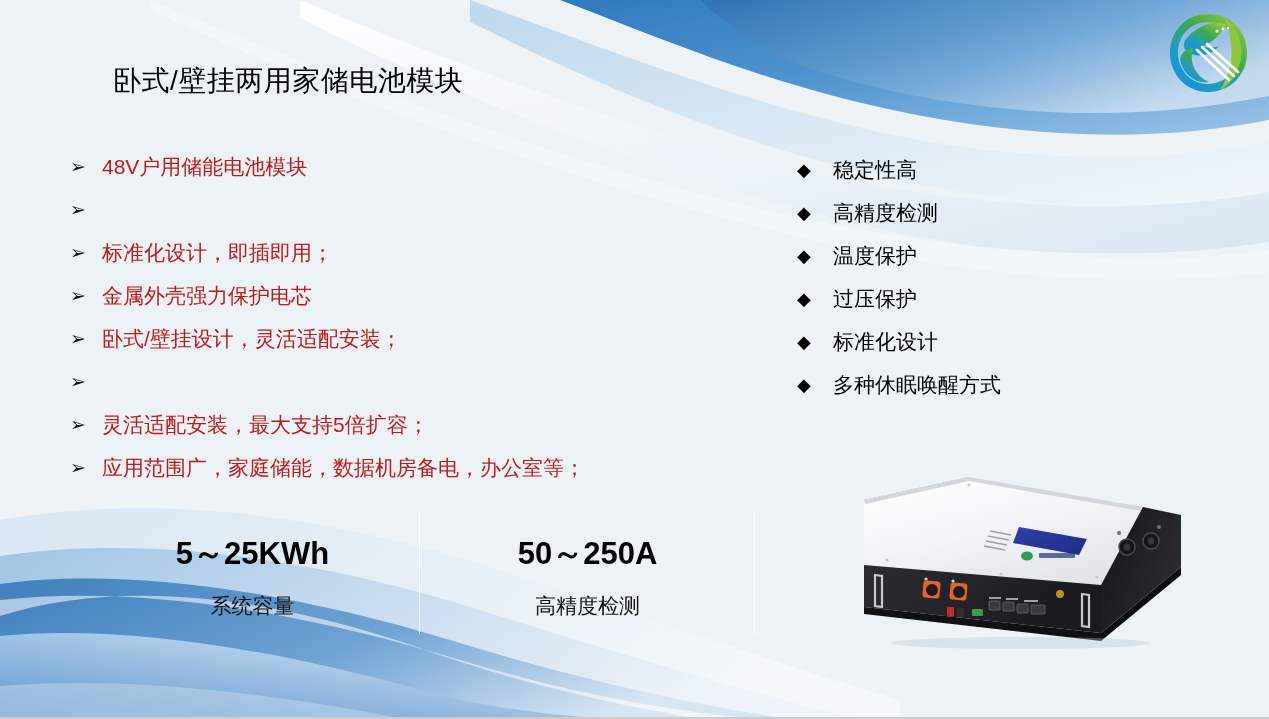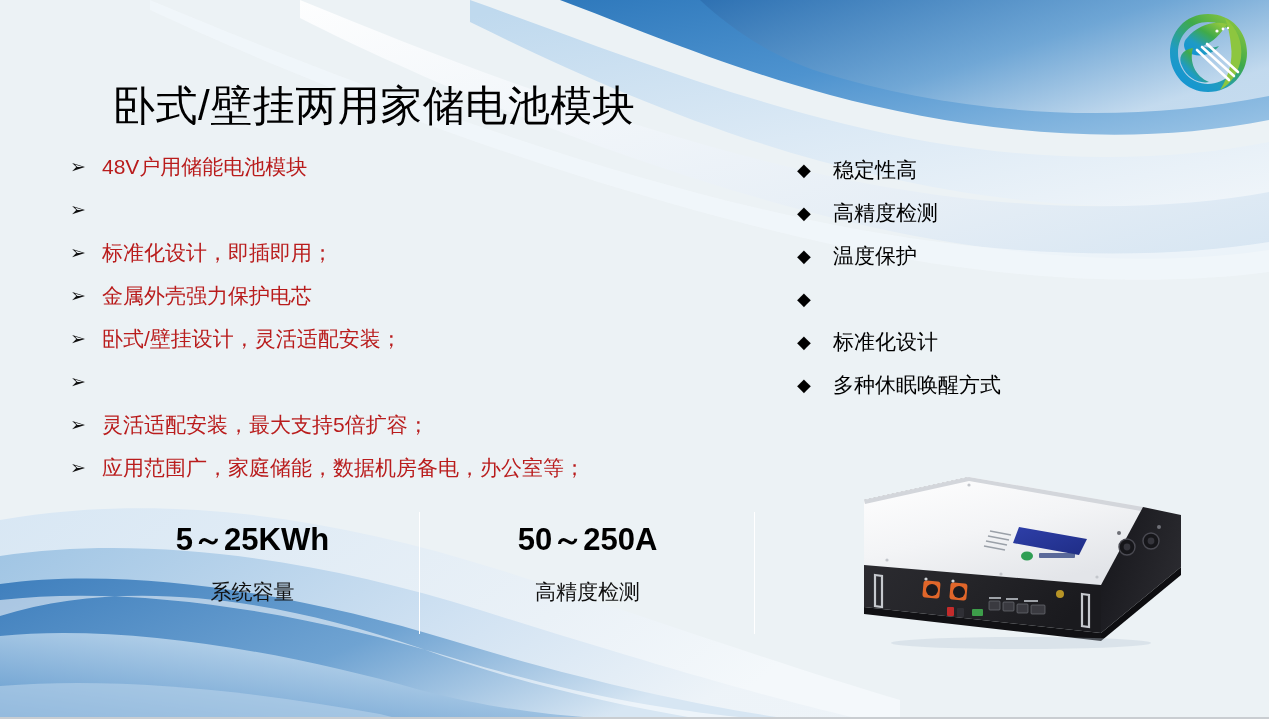--- a/index.html
+++ b/index.html
@@ -30,26 +30,25 @@
     width: 1269px;
     height: 719px;
     pointer-events: none;
   }
 
   
   #title {
     position: absolute;
     left: 113px;
     top: 56px;
-    font-size: 42px;
+    font-size: 28px;
     line-height: 50px;
     color: #000000;
     letter-spacing: 0.5px;
     white-space: nowrap;
-    margin-top: 25px;
   }
 
   
   #left-list {
     position: absolute;
     left: 70px;
     top: 152px;
     width: 640px;
   }
   .feat-row {
@@ -108,21 +107,21 @@
     width: 670px;
     height: 122px;
     display: flex;
   }
   .stat-cell {
     position: relative;
     flex: 1 1 0;
     display: flex;
     flex-direction: column;
     align-items: center;
-    justify-content: flex-start;
+    justify-content: center;
     padding-top: 6px;
   }
   .stat-divider {
     position: absolute;
     top: 0;
     right: 0;
     width: 1px;
     height: 122px;
     background: #ffffff;
   }
@@ -308,20 +307,21 @@
     <div class="spec-row">
       <span class="spec-marker">◆</span>
       <span class="spec-text">高精度检测</span>
     </div>
     <div class="spec-row">
       <span class="spec-marker">◆</span>
       <span class="spec-text">温度保护</span>
     </div>
     <div class="spec-row">
       <span class="spec-marker">◆</span>
+      <span class="spec-text">过压保护</span>
     </div>
     <div class="spec-row">
       <span class="spec-marker">◆</span>
       <span class="spec-text">标准化设计</span>
     </div>
     <div class="spec-row">
       <span class="spec-marker">◆</span>
       <span class="spec-text">多种休眠唤醒方式</span>
     </div>
   </div>

